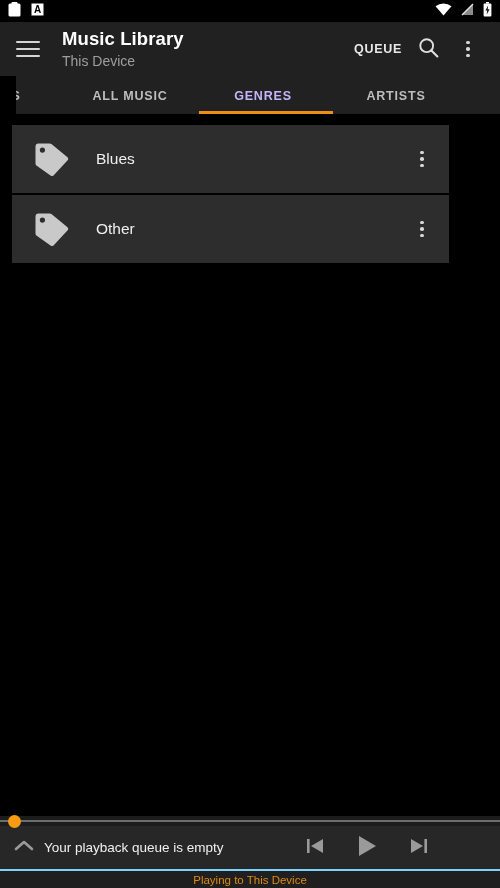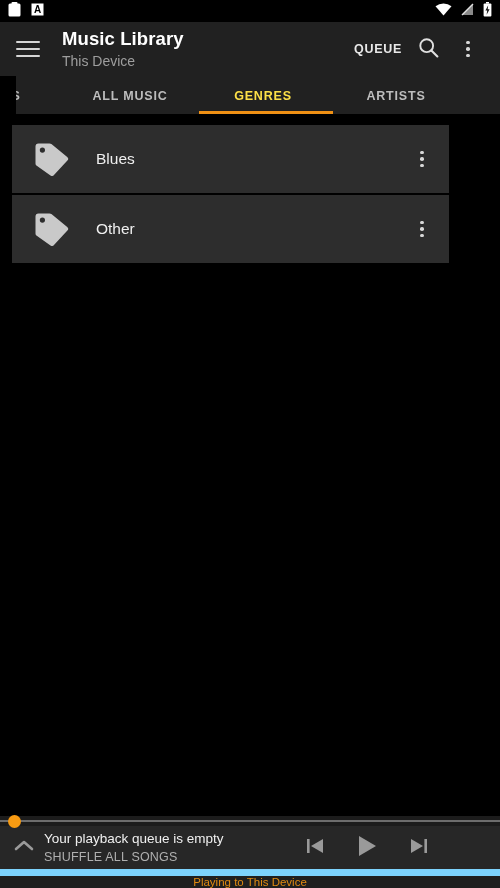--- a/index.html
+++ b/index.html
@@ -136,21 +136,21 @@
     align-items: center;
     justify-content: center;
     padding-top: 2px;
     color: #bdbdbd;
     font-size: 12.5px;
     font-weight: bold;
     letter-spacing: 0.8px;
     cursor: pointer;
     position: relative;
   }
-  .tab.active { color: #fde047; }
+  .tab.active { color: #c4b5fd; }
   .tab-indicator {
     position: absolute;
     left: 183px;
     top: 35px;
     width: 134px;
     height: 3px;
     background: #ef9014;
   }
 
   
@@ -261,21 +261,21 @@
     width: 38px; height: 38px;
     display: flex; align-items: center; justify-content: center;
     cursor: pointer;
   }
   .cast-bar {
     position: absolute;
     bottom: 0; left: 0;
     width: 500px;
     height: 19px;
     background: #1f1f1f;
-    border-top: 7px solid #7dd3fc;
+    border-top: 2px solid #7dd3fc;
     display: flex;
     align-items: center;
     justify-content: center;
     box-sizing: border-box;
     cursor: pointer;
   }
   .cast-text {
     color: #e08a11;
     font-size: 11.5px;
   }
@@ -410,21 +410,20 @@
     <div class="player-body">
       <div class="expand-btn">
         <span>
           <svg width="22" height="16" viewBox="0 0 22 16">
             <polyline points="3,11 11,4 19,11" fill="none" stroke="#9a9a9a" stroke-width="2.6" stroke-linecap="round" stroke-linejoin="round"></polyline>
           </svg>
         </span>
       </div>
       <div class="player-text">
         <div class="queue-line">Your playback queue is empty</div>
-        <div class="shuffle-line">SHUFFLE ALL SONGS</div>
       </div>
       <div class="transport">
         <div class="tbtn">
           <span>
             <svg width="22" height="22" viewBox="0 0 22 22">
               <rect x="3" y="4" width="2.6" height="14" fill="#9a9a9a"></rect>
               <path d="M19 4 L19 18 L7 11 Z" fill="#9a9a9a"></path>
             </svg>
           </span>
         </div>

